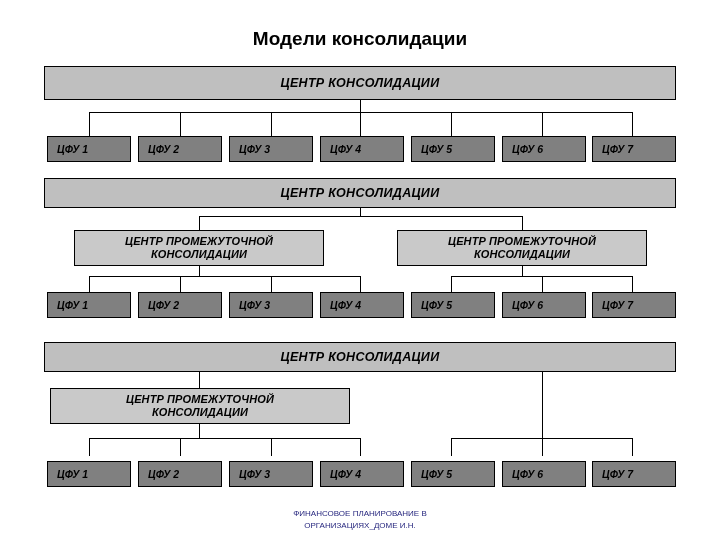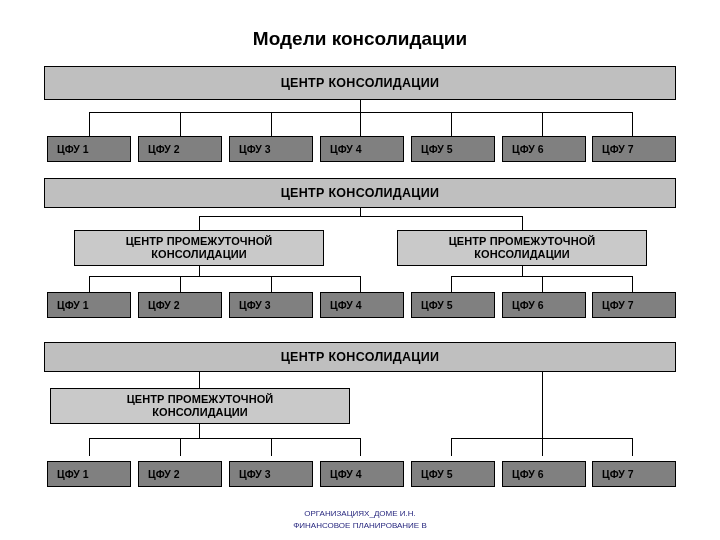--- a/index.html
+++ b/index.html
@@ -33,20 +33,21 @@
     position: absolute;
     box-sizing: border-box;
     border: 1px solid #000000;
     display: flex;
     align-items: center;
     justify-content: center;
     text-align: center;
     color: #000000;
     font-weight: bold;
     line-height: 1.15;
+    font-style: italic;
   }
   .center-box {
     background: #bfbfbf;
     font-size: 12.5px;
     letter-spacing: 0.3px;
   }
   .mid-box {
     background: #c9c9c9;
     font-size: 11px;
     letter-spacing: 0.1px;
@@ -173,17 +174,17 @@
 
   <div class="box leaf-box" style="left:47px;  top:461px; width:84px; height:26px;">ЦФУ 1</div>
   <div class="box leaf-box" style="left:138px; top:461px; width:84px; height:26px;">ЦФУ 2</div>
   <div class="box leaf-box" style="left:229px; top:461px; width:84px; height:26px;">ЦФУ 3</div>
   <div class="box leaf-box" style="left:320px; top:461px; width:84px; height:26px;">ЦФУ 4</div>
   <div class="box leaf-box" style="left:411px; top:461px; width:84px; height:26px;">ЦФУ 5</div>
   <div class="box leaf-box" style="left:502px; top:461px; width:84px; height:26px;">ЦФУ 6</div>
   <div class="box leaf-box" style="left:592px; top:461px; width:84px; height:26px;">ЦФУ 7</div>
 
   <div class="footer">
+    <div>ФИНАНСОВОЕ ПЛАНИРОВАНИЕ В</div>
     <div>ОРГАНИЗАЦИЯХ_ДОМЕ И.Н.</div>
-    <div>ФИНАНСОВОЕ ПЛАНИРОВАНИЕ В</div>
   </div>
 
 </div>
 
 </body></html>

